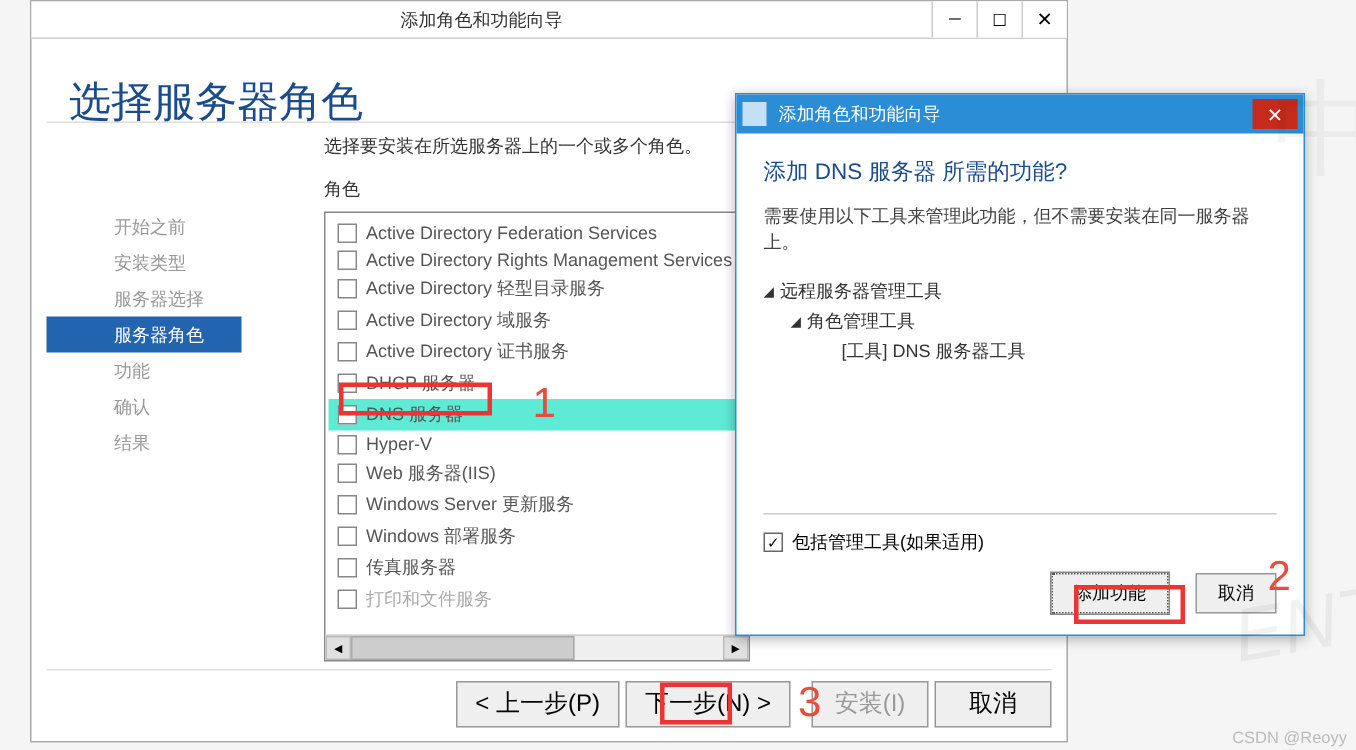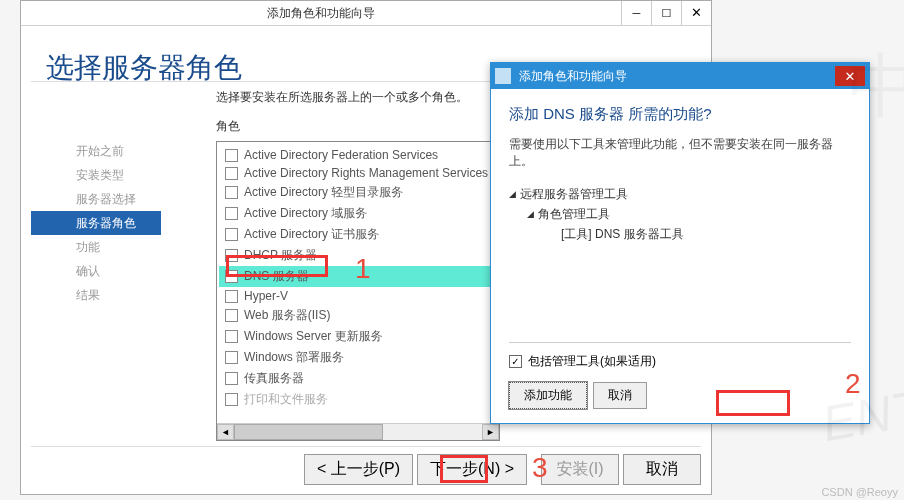--- a/index.html
+++ b/index.html
@@ -53,21 +53,21 @@
   .dlg-heading { font-size: 15px; color: #1a4b8c; margin-bottom: 12px; }
   .dlg-desc { font-size: 12px; color: #404040; margin-bottom: 14px; }
   .tree { font-size: 12px; color: #333; line-height: 20px; }
   .tree-row { display: flex; align-items: center; gap: 4px; }
   .tri { font-size: 9px; font-family: "Segoe UI Symbol"; }
   .indent1 { padding-left: 18px; }
   .indent2 { padding-left: 52px; }
   .dlg-bottom { position: absolute; left: 18px; right: 18px; bottom: 14px; }
   .dlg-chk-row { display: flex; align-items: center; gap: 6px; font-size: 12px; margin-bottom: 12px; }
   .dlg-chk { width: 13px; height: 13px; border: 1px solid #666; display: flex; align-items: center; justify-content: center; font-size: 10px; }
-  .dlg-btns { display: flex; gap: 6px; }
+  .dlg-btns { display: flex; justify-content: flex-end; gap: 18px; }
   .dlg-btn { padding: 4px 14px; font-size: 12px; border: 1px solid #999; background: #efefef; cursor: pointer; }
   .dlg-btn.primary { border: 1px dotted #555; outline: 1px solid #888; }
   .dlg-sep { border-top: 1px solid #ccc; margin-bottom: 10px; }
 
   
   .red-box { position: absolute; border: 3px solid #e33; pointer-events: none; }
   .red-num { position: absolute; color: #e74c3c; font-size: 28px; font-weight: 400; pointer-events: none; }
 
   .watermark-right { position: absolute; right: -10px; top: 40px; font-size: 70px; color: rgba(0,0,0,0.04); font-weight: 300; transform: rotate(0deg); pointer-events: none; letter-spacing: -4px; }
   .watermark-bottom { position: absolute; right: 6px; bottom: 2px; font-size: 11px; color: #bbb; }

